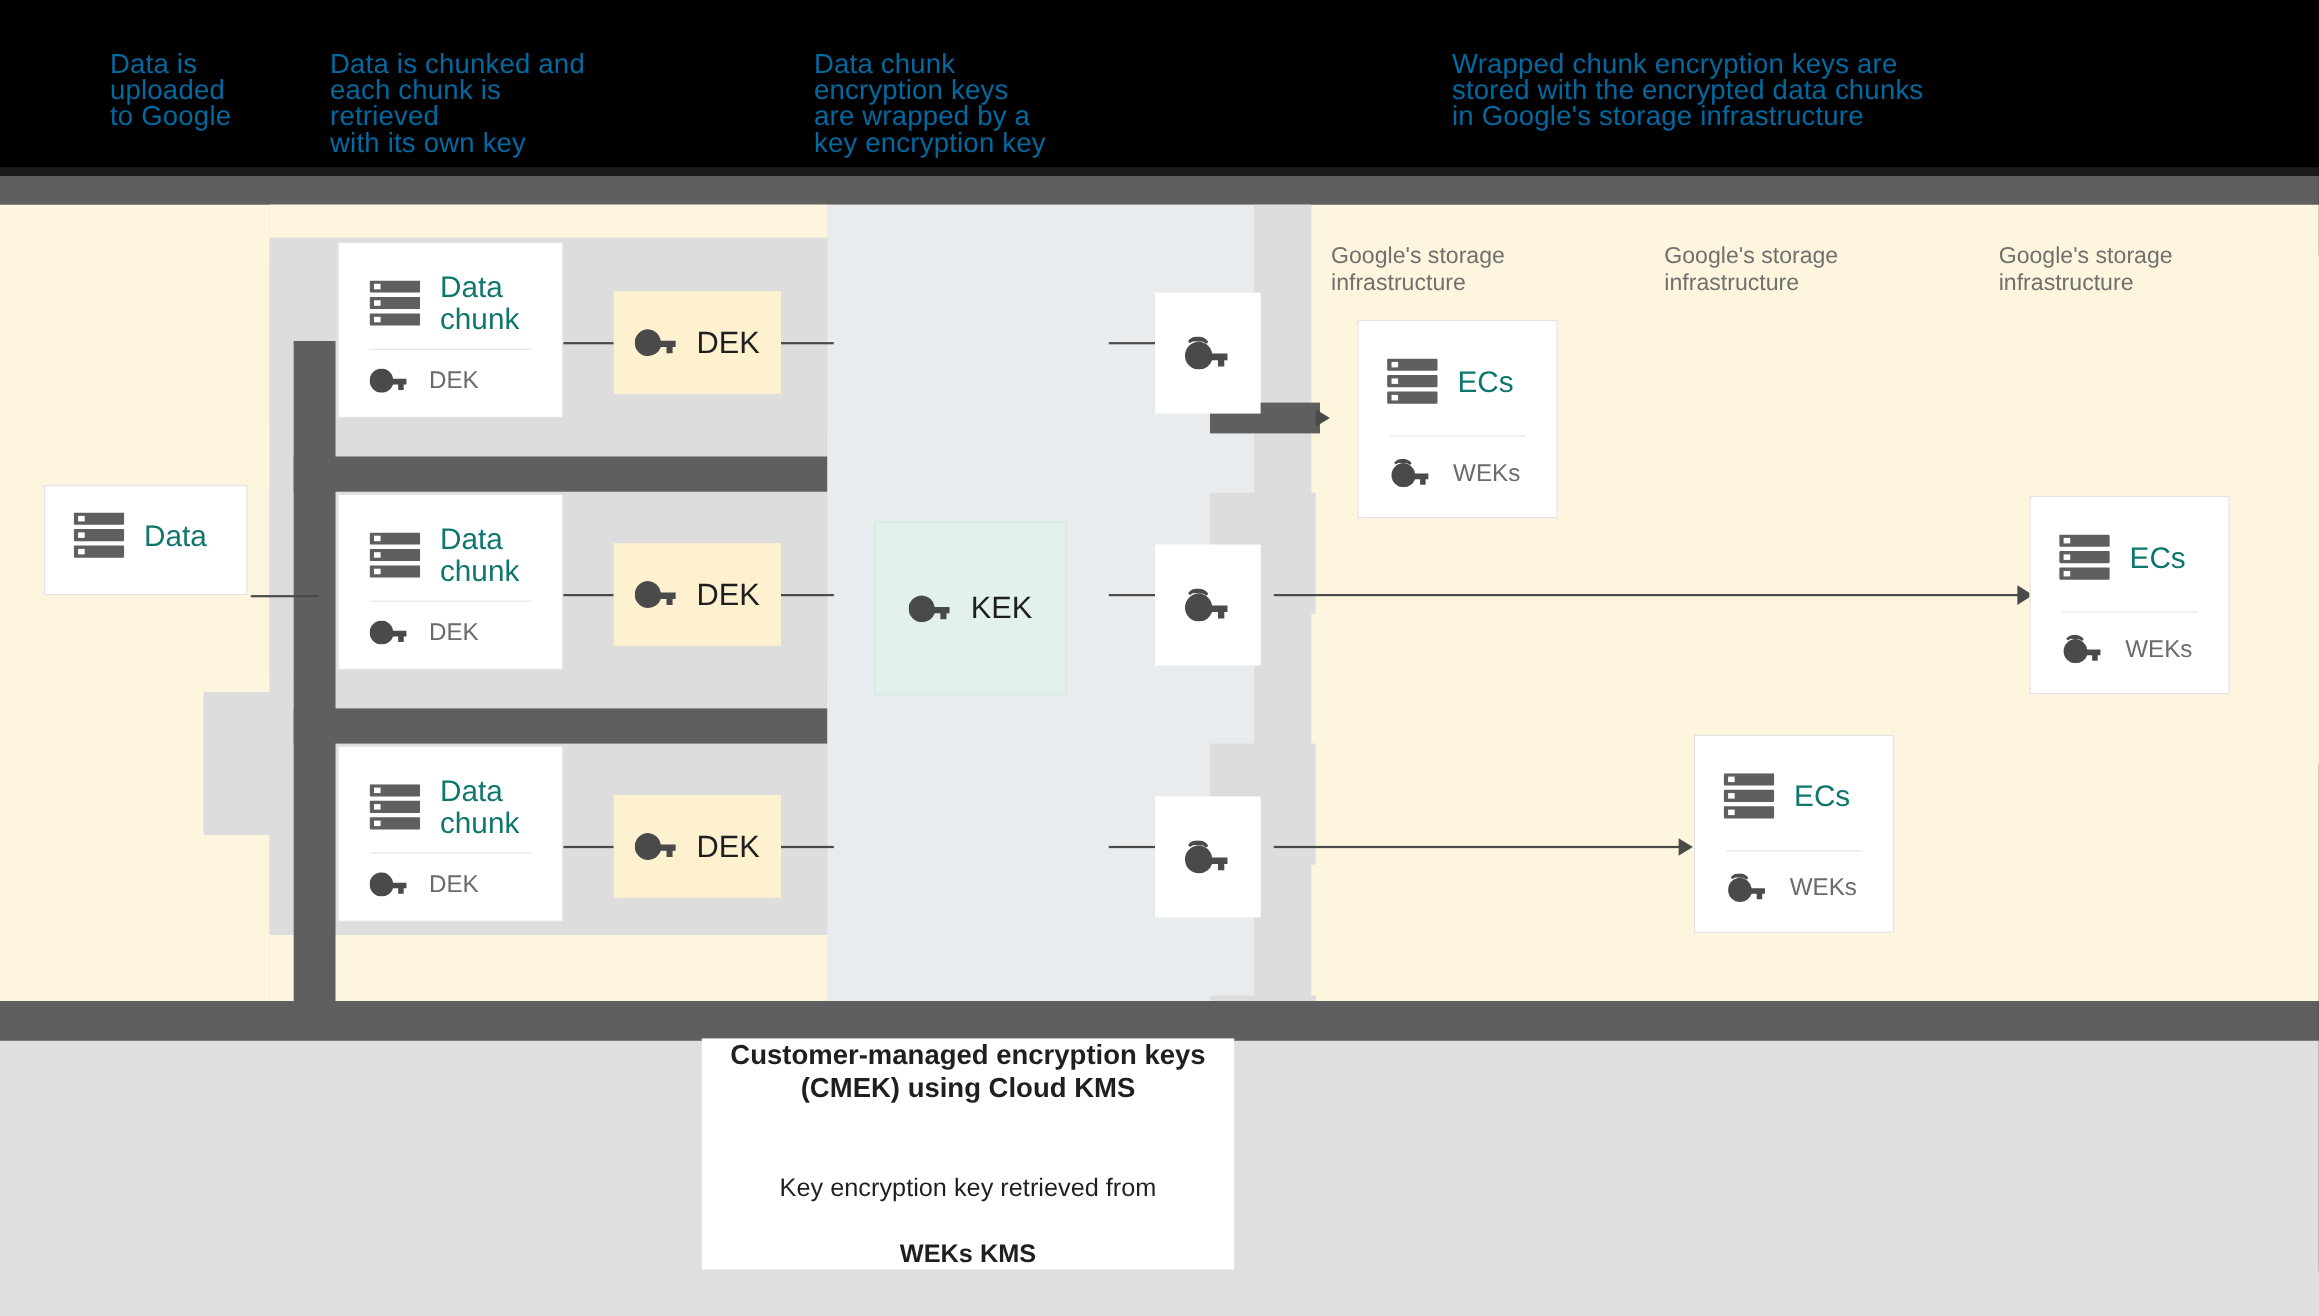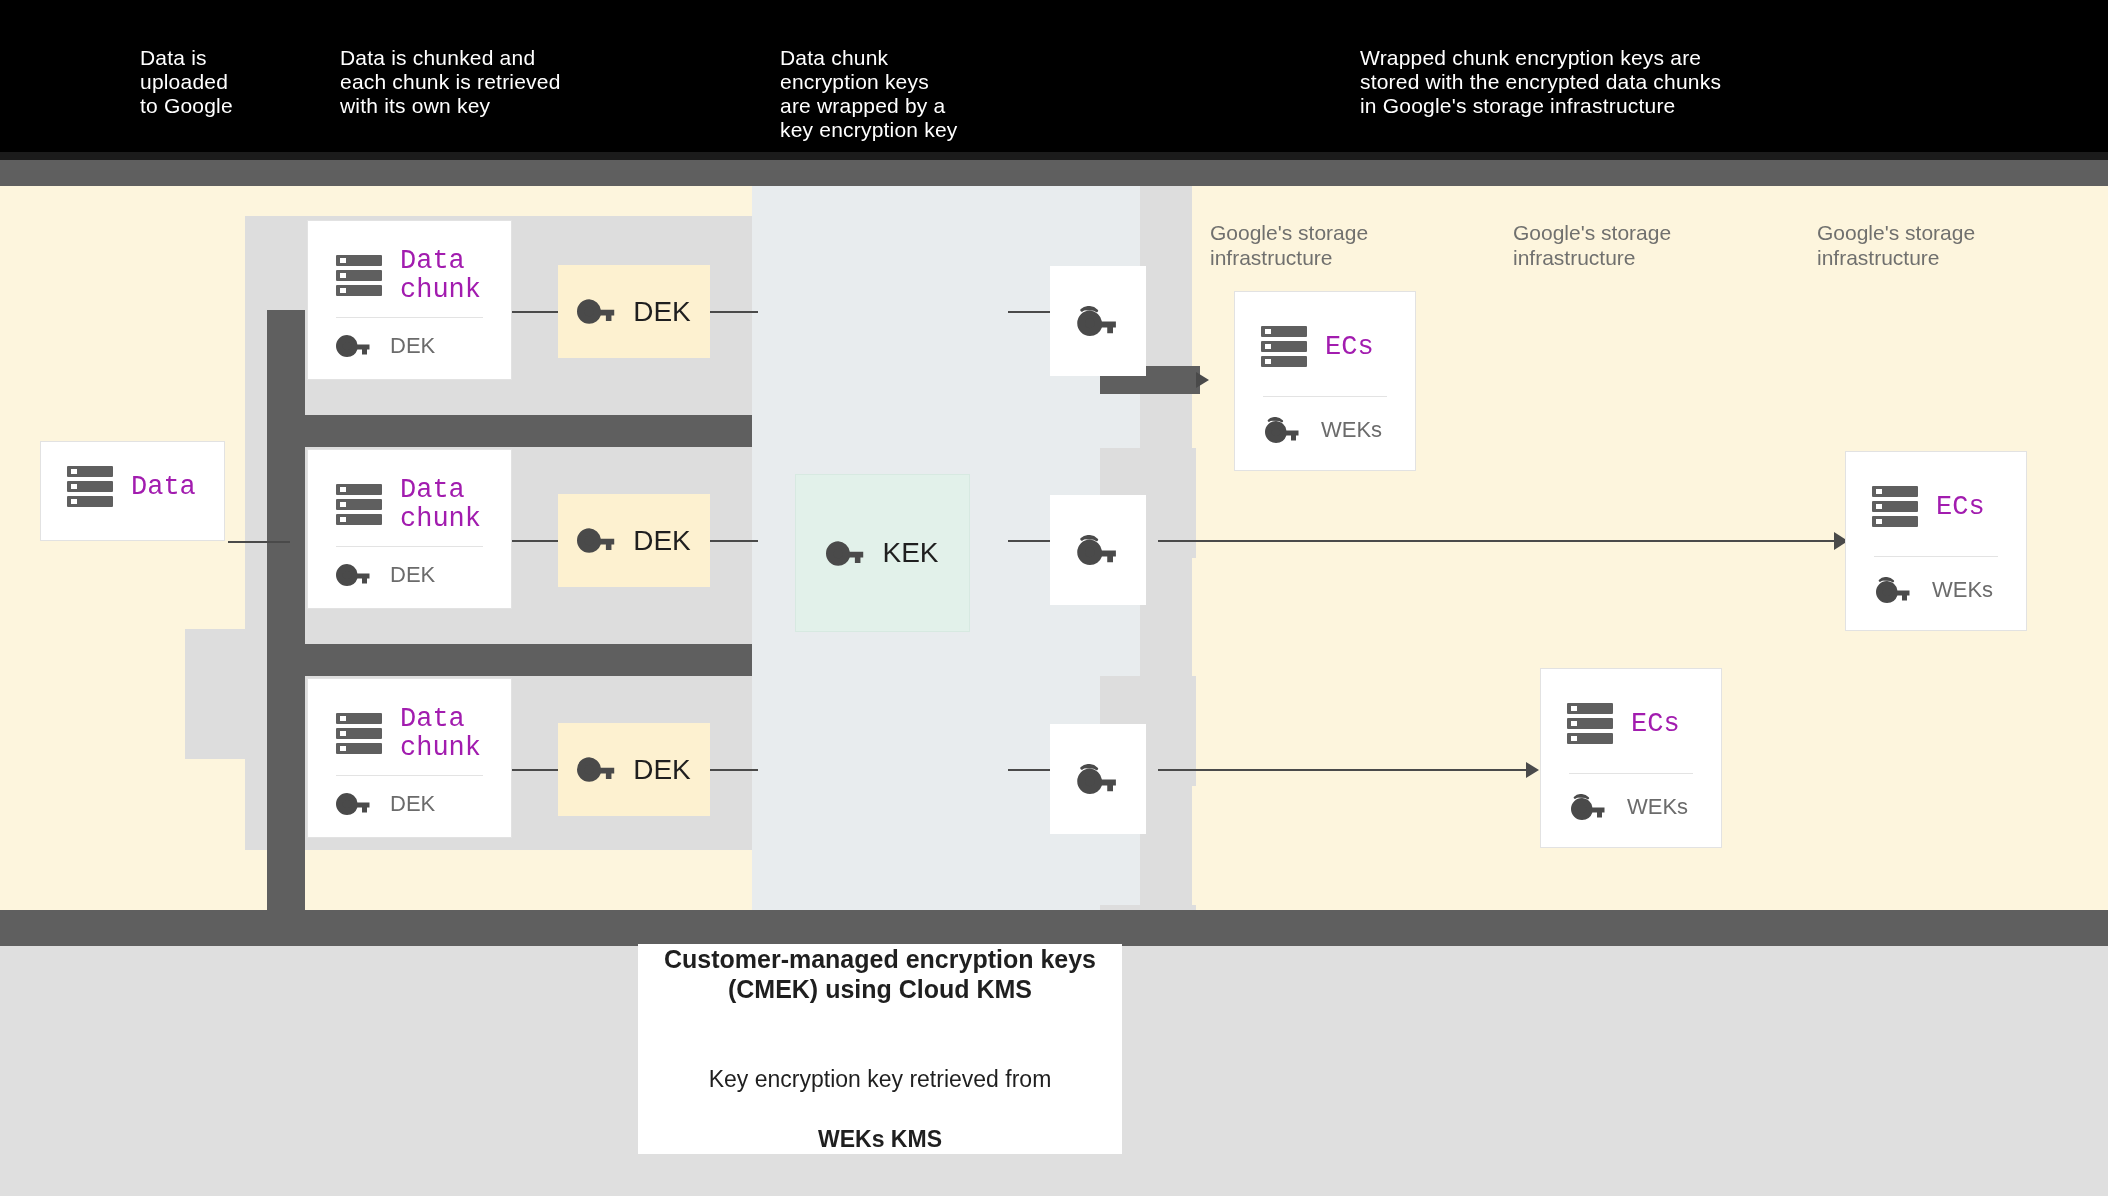--- a/index.html
+++ b/index.html
@@ -16,26 +16,25 @@
     position:absolute;left:0;top:0;width:2108px;height:160px;
     background:#000000;
     overflow:hidden;
   }
   #header .hdr-cols{
     position:absolute;left:0;top:46px;width:2108px;height:80px;
     display:block;
   }
   .hdr-col{
     position:absolute;
-    color:#ffffff;
-    font-size:21px;
+    color:#0369a1;
+    font-size:25px;
     line-height:24px;
     letter-spacing:.2px;
     white-space:pre-line;
-    margin-left:40px;
   }
   .hdr-col.c1{left:100px;top:0;width:190px;}
   .hdr-col.c2{left:300px;top:0;width:250px;}
   .hdr-col.c3{left:740px;top:0;width:250px;}
   .hdr-col.c4{left:1320px;top:0;width:620px;}
 
   
   #header-rule{
     position:absolute;left:0;top:152px;width:2108px;height:8px;
     background:#1b1b1b;
@@ -87,23 +86,22 @@
     background:#ffffff;
     border:1px solid #e2e2e2;
     box-sizing:border-box;
   }
   .card-top{
     display:flex;align-items:center;
     padding:26px 0 0 28px;
     gap:18px;
   }
   .card-label{
-    font-size:27px;color:#a21caf;line-height:29px;
+    font-size:27px;color:#0f766e;line-height:29px;
     white-space:pre-line;
-    font-family:Liberation Mono, monospace;
   }
   .card-sep{
     position:absolute;left:28px;right:28px;
     height:1px;background:#e3e3e3;
   }
   .card-bot{
     position:absolute;left:28px;right:0;
     display:flex;align-items:center;gap:18px;
   }
   .card-sub{font-size:22px;color:#6b6b6b;}

